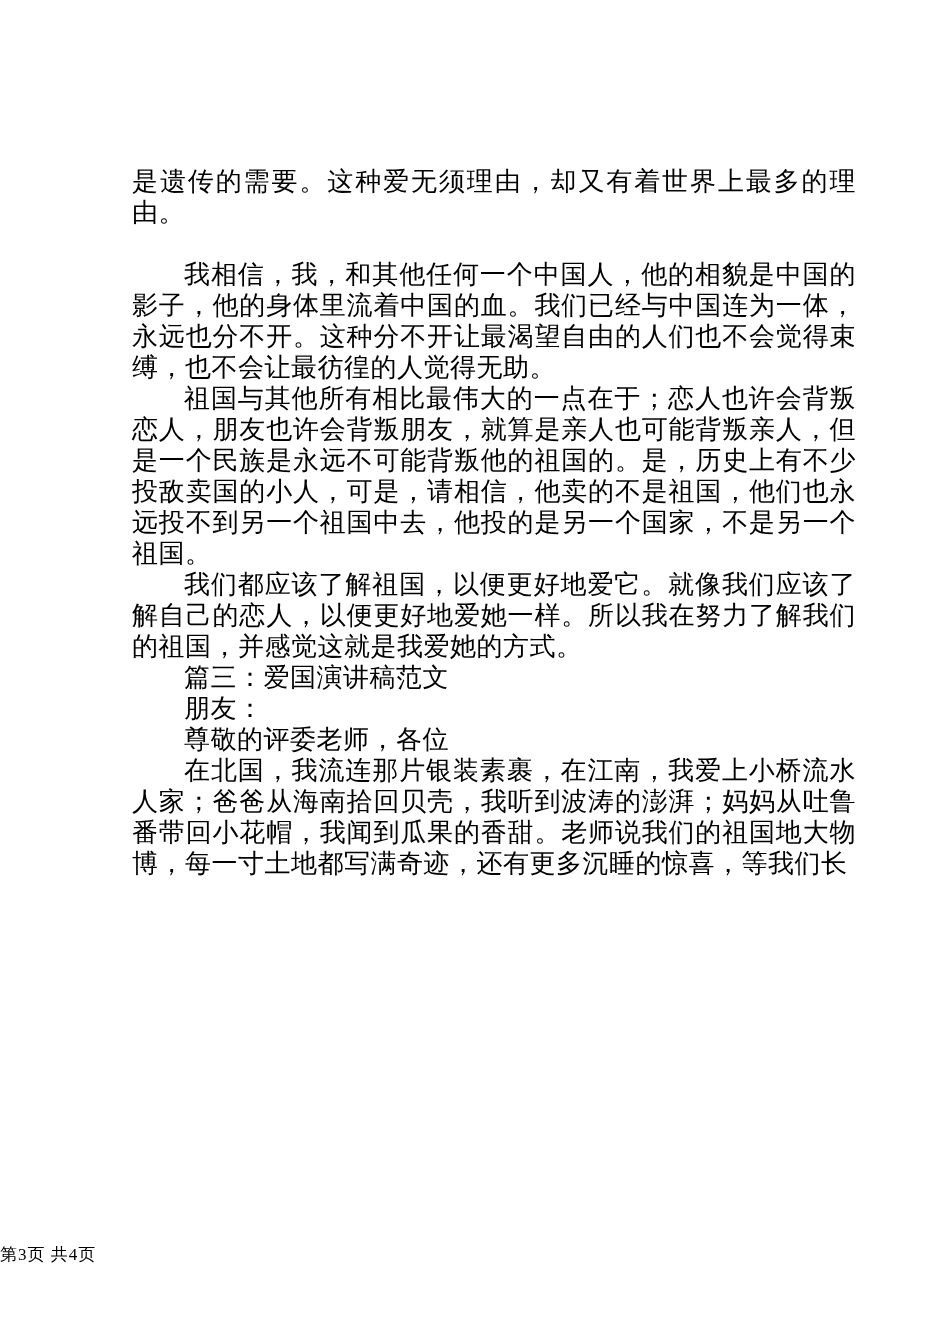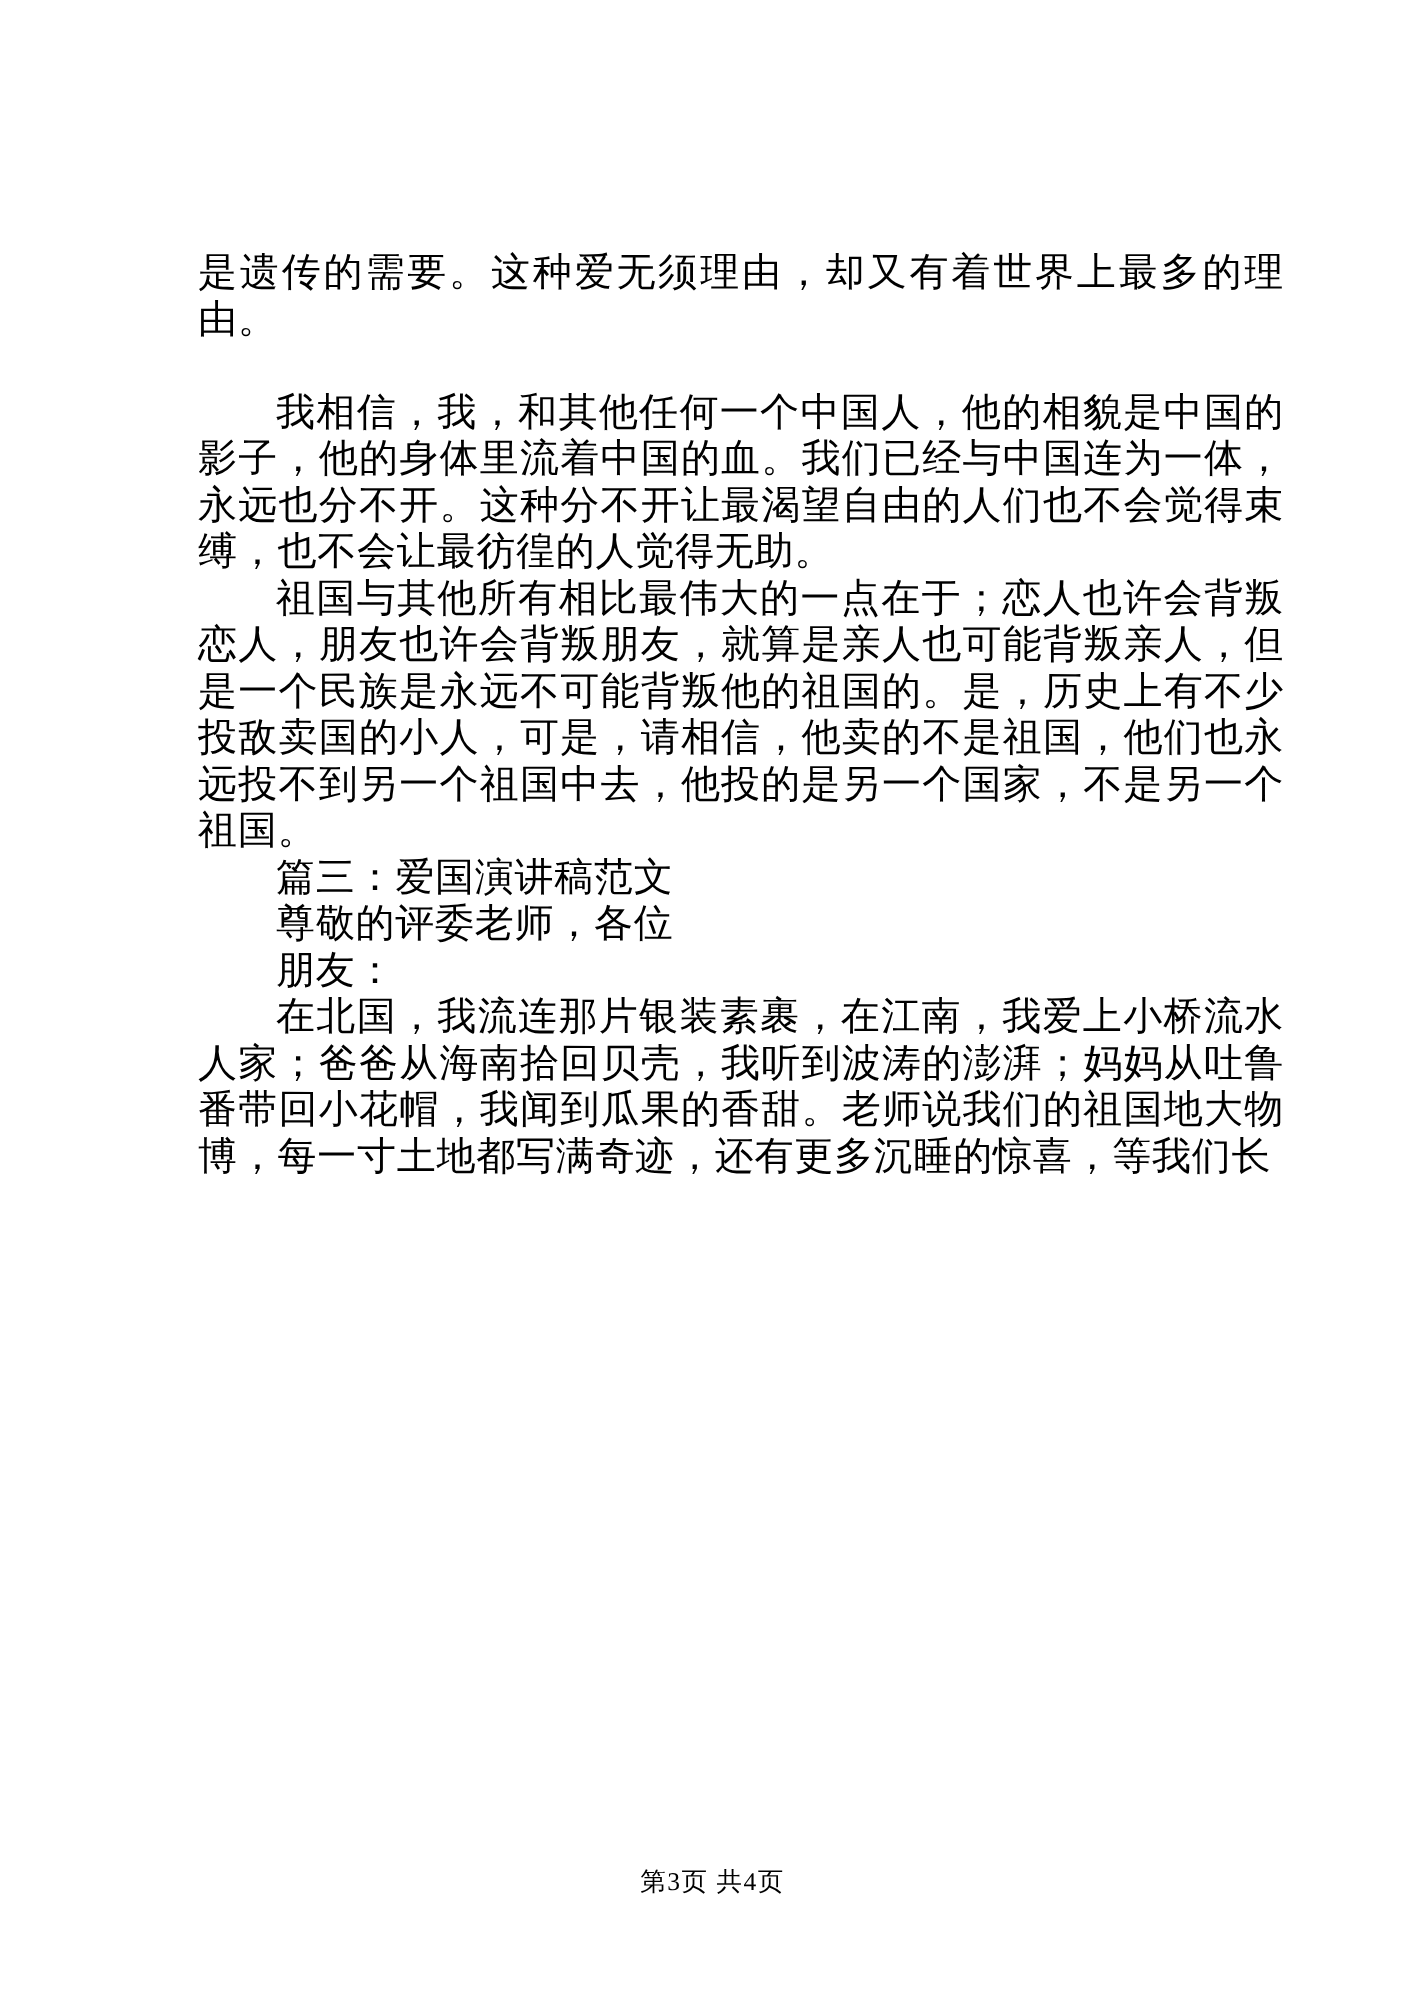--- a/index.html
+++ b/index.html
@@ -38,47 +38,48 @@
     text-indent: 2em;
   }
   .blank-line {
     height: 31px;
   }
   .footer {
     position: absolute;
     bottom: 78px;
     left: 0;
     right: 0;
-    text-align: center;
+    text-align: left;
   }
   .footer span {
     font-size: 17px;
     letter-spacing: 1px;
   }
 </style>
 </head>
 <body>
 
 <div class="page">
   <div class="content">
 
     <p class="para">是遗传的需要。这种爱无须理由，却又有着世界上最多的理由。</p>
 
     <div class="blank-line"></div>
 
     <p class="para indent">我相信，我，和其他任何一个中国人，他的相貌是中国的影子，他的身体里流着中国的血。我们已经与中国连为一体，永远也分不开。这种分不开让最渴望自由的人们也不会觉得束缚，也不会让最彷徨的人觉得无助。</p>
 
     <p class="para indent">祖国与其他所有相比最伟大的一点在于；恋人也许会背叛恋人，朋友也许会背叛朋友，就算是亲人也可能背叛亲人，但是一个民族是永远不可能背叛他的祖国的。是，历史上有不少投敌卖国的小人，可是，请相信，他卖的不是祖国，他们也永远投不到另一个祖国中去，他投的是另一个国家，不是另一个祖国。</p>
 
+    <p class="para indent">我们都应该了解祖国，以便更好地爱它。就像我们应该了解自己的恋人，以便更好地爱她一样。所以我在努力了解我们的祖国，并感觉这就是我爱她的方式。</p>
 
     <p class="para indent">篇三：爱国演讲稿范文</p>
 
+    <p class="para indent">朋友：</p>
+
     <p class="para indent">尊敬的评委老师，各位</p>
-
-    <p class="para indent">朋友：</p>
 
 
 
 
     <p class="para indent">在北国，我流连那片银装素裹，在江南，我爱上小桥流水人家；爸爸从海南拾回贝壳，我听到波涛的澎湃；妈妈从吐鲁番带回小花帽，我闻到瓜果的香甜。老师说我们的祖国地大物博，每一寸土地都写满奇迹，还有更多沉睡的惊喜，等我们长</p>
 
   </div>
 
   <div class="footer">
     <span>第3页 共4页</span>

